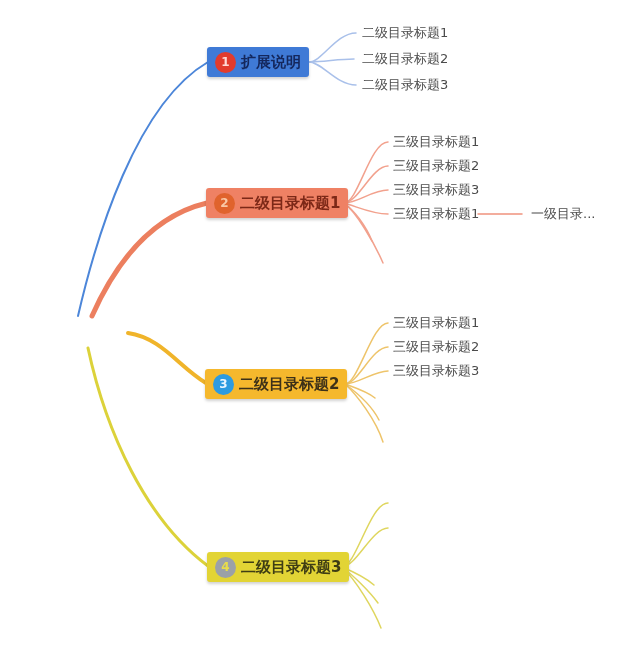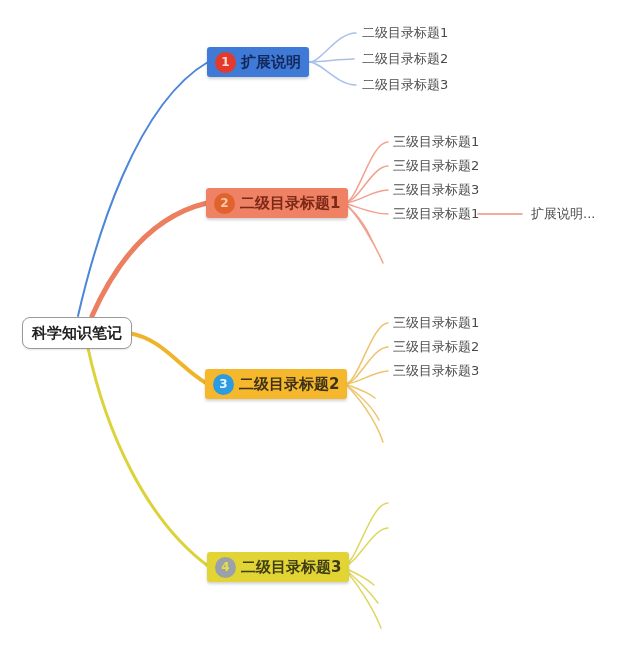--- a/index.html
+++ b/index.html
@@ -73,23 +73,20 @@
       <g stroke-width="1.5">
         <path d="M342,567 C356,567 370,503 388,503" stroke="#dfd65e"></path>
         <path d="M342,567 C356,567 372,528 388,528" stroke="#dfd65e"></path>
         <path d="M342,567 C354,572 366,578 374,585" stroke="#dfd65e"></path>
         <path d="M342,567 C354,576 370,592 378,603" stroke="#dfd65e"></path>
         <path d="M342,567 C356,580 374,610 381,628" stroke="#dfd65e"></path>
       </g>
     </g>
   </svg>
 
-  <div class="root-node" style="left:22px;top:317px;">
-    <span>科学知识笔记</span>
-  </div>
 
   <div class="topic" style="left: 207px; top: 47px; background-color: rgb(63, 122, 214); color: rgb(20, 39, 92);">
     <span class="badge" style="background-color: rgb(226, 59, 44); color: rgb(255, 217, 212);">1</span>
     <span>扩展说明</span>
   </div>
 
   <div class="topic" style="left: 206px; top: 188px; background-color: rgb(239, 129, 100); color: rgb(124, 40, 23);">
     <span class="badge" style="background-color: rgb(224, 99, 45); color: rgb(249, 200, 166);">2</span>
     <span>二级目录标题1</span>
   </div>
@@ -105,21 +102,21 @@
   </div>
 
   <div class="leaf" style="left:362px;top:23px;">二级目录标题1</div>
   <div class="leaf" style="left:362px;top:49px;">二级目录标题2</div>
   <div class="leaf" style="left:362px;top:75px;">二级目录标题3</div>
 
   <div class="leaf" style="left:393px;top:132px;">三级目录标题1</div>
   <div class="leaf" style="left:393px;top:156px;">三级目录标题2</div>
   <div class="leaf" style="left:393px;top:180px;">三级目录标题3</div>
   <div class="leaf" style="left:393px;top:204px;">三级目录标题1</div>
-  <div class="leaf" style="left:531px;top:204px;">扩展说明...</div>
+  <div class="leaf" style="left:531px;top:204px;">一级目录...</div>
 
   <div class="leaf" style="left:393px;top:313px;">三级目录标题1</div>
   <div class="leaf" style="left:393px;top:337px;">三级目录标题2</div>
   <div class="leaf" style="left:393px;top:361px;">三级目录标题3</div>
 
   <div class="leaf" style="left:393px;top:493px;"></div>
   <div class="leaf" style="left:393px;top:518px;"></div>
 
 </div>
 

